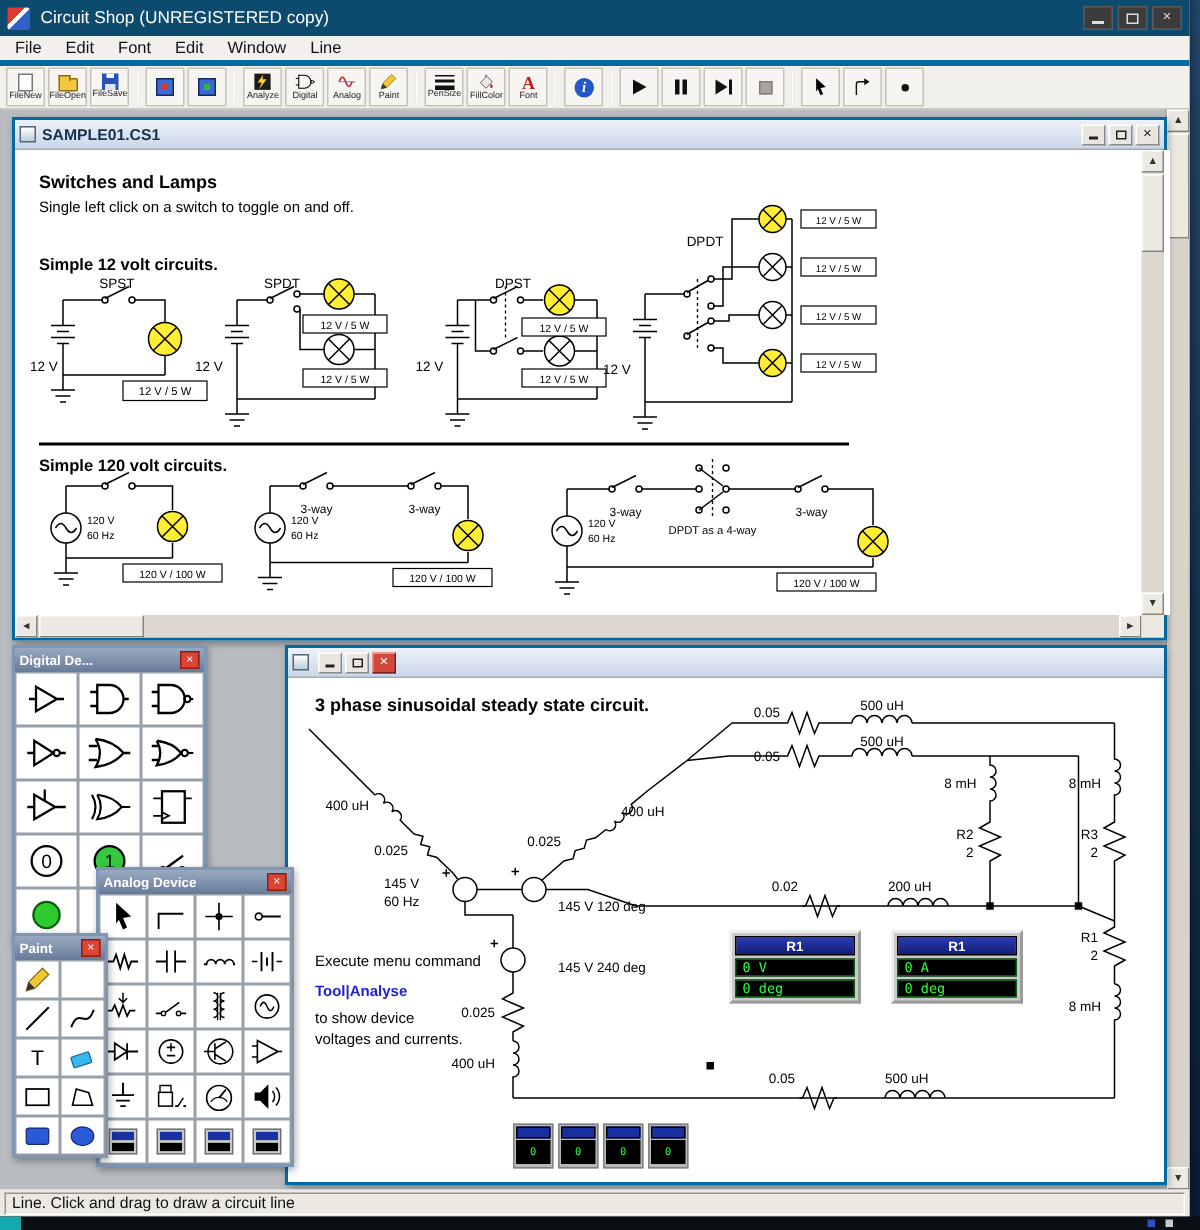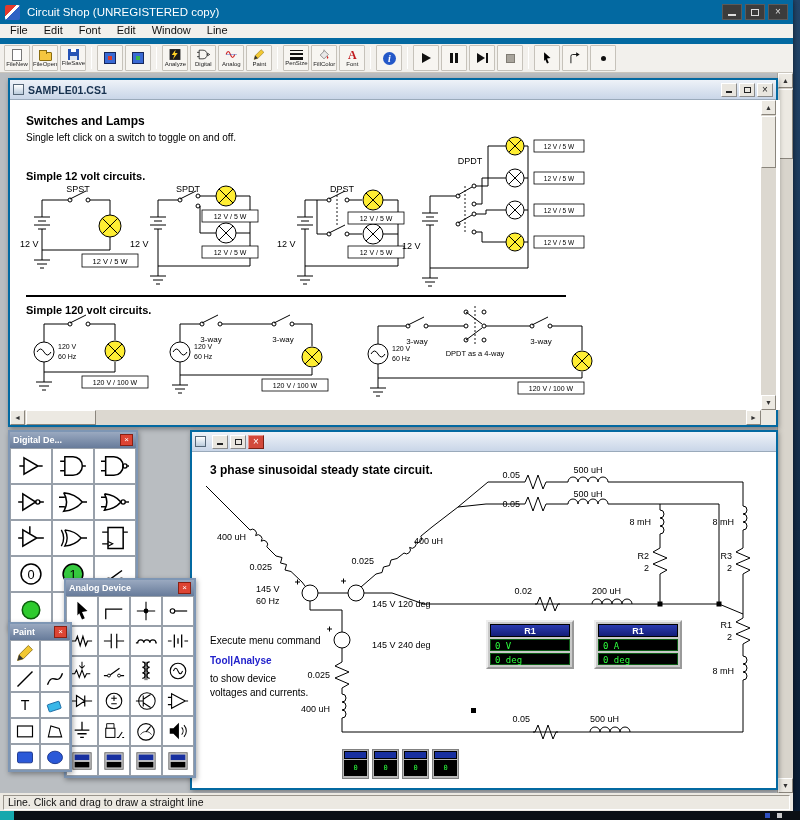--- a/index.html
+++ b/index.html
@@ -4,28 +4,28 @@
 <title>Circuit Shop</title>
 <style>
 *{margin:0;padding:0;box-sizing:border-box}
 body{font-family:"Liberation Sans",sans-serif;background:#222}
 .screen{position:relative;width:800px;height:820px;overflow:hidden;background:#0e2440}
 .desktop-strip{position:absolute;right:0;top:0;width:7px;height:820px;background:linear-gradient(180deg,#23466b,#0a1c33)}
 .taskbar{position:absolute;left:0;bottom:0;width:800px;height:9px;background:#0b0f14}
 .task-accent{position:absolute;left:0;top:0;width:14px;height:9px;background:#15a8ad}
 .tray-dot{position:absolute;top:2px;width:5px;height:5px}
 .app{position:absolute;left:0;top:0;width:793px;height:811px;background:#ece9e2;box-shadow:0 0 6px rgba(0,0,0,.6)}
-.titlebar{position:absolute;left:0;top:0;width:100%;height:24px;background:#0369a1;display:flex;align-items:center;padding:0 5px}
+.titlebar{position:absolute;left:0;top:0;width:100%;height:24px;background:#0c4a6e;display:flex;align-items:center;padding:0 5px}
 .app-icon{width:15px;height:15px;border-radius:2px;background:linear-gradient(135deg,#e23b2e 0 38%,#ffffff 38% 52%,#2f62c4 52%);margin-right:7px}
 .title-text{color:#fff;font-size:11.5px;flex:1}
 .wbtn{width:20px;height:16px;margin-left:3px;background:#3c3c3c;border:1px solid #5a5a5a;display:inline-flex;align-items:center;justify-content:center}
 .wic-min{width:8px;height:2px;background:#ddd;margin-top:6px}
 .wic-max{width:8px;height:7px;border:1px solid #ddd}
 .wic-x{color:#ddd;font-size:10px;line-height:1}
-.menubar{position:absolute;top:24px;left:0;width:100%;height:20px;background:#f2f0ec;border-bottom:6px solid #0369a1;display:flex;align-items:flex-end;padding-left:2px}
+.menubar{position:absolute;top:24px;left:0;width:100%;height:20px;background:#f2f0ec;border-bottom:4px solid #0369a1;display:flex;align-items:flex-start;padding-left:2px}
 .menu-item{font-size:11px;padding:2px 8px;color:#111}
 .toolbar{position:absolute;top:44px;left:0;width:100%;height:29px;background:#f2f0ec;border-bottom:1px solid #c9c5bd;display:flex;align-items:center;padding:1px 3px}
 .tbtn{min-width:26px;height:26px;border:1px solid #c6c2ba;background:#f7f5f1;margin:0 1px;display:flex;flex-direction:column;align-items:center;justify-content:center;border-radius:1px}
 .tlabel{font-size:6px;line-height:7px;color:#222;white-space:nowrap}
 .tsep{width:1px;height:22px;background:#b8b4ac;border-right:1px solid #fff;margin:0 4px}
 .ic-page{width:10px;height:12px;background:#fff;border:1px solid #777}
 .ic-folder{width:13px;height:9px;background:#f5c63f;border:1px solid #8a6d10;border-radius:1px;position:relative;margin-top:3px}
 .ic-folder::before{content:"";position:absolute;left:-1px;top:-3px;width:6px;height:3px;background:#f5c63f;border:1px solid #8a6d10;border-bottom:none}
 .ic-floppy{width:11px;height:11px;background:#2653b5;position:relative}
 .ic-floppy::after{content:"";position:absolute;left:2px;bottom:0;width:7px;height:4px;background:#dde4ee}
@@ -989,21 +989,21 @@
       </div>
 
       <div class="mdi-vscroll">
         <div class="sbtn" style="top:0;left:0">▲</div>
         <div class="sthumb" style="left:0;top:16px;width:15px;height:70px"></div>
         <div class="sbtn" style="bottom:0;left:0">▼</div>
       </div>
     </div>
 
     <div class="statusbar">
-      <div class="status-inner">Line. Click and drag to draw a straight line</div>
+      <div class="status-inner">Line. Click and drag to draw a circuit line</div>
     </div>
   </div>
 
   <div class="taskbar">
     <div class="task-accent"></div>
     <div class="tray-dot" style="right:30px;background:#3050c0"></div>
     <div class="tray-dot" style="right:18px;background:#c8c8c8"></div>
   </div>
 </div>
 

